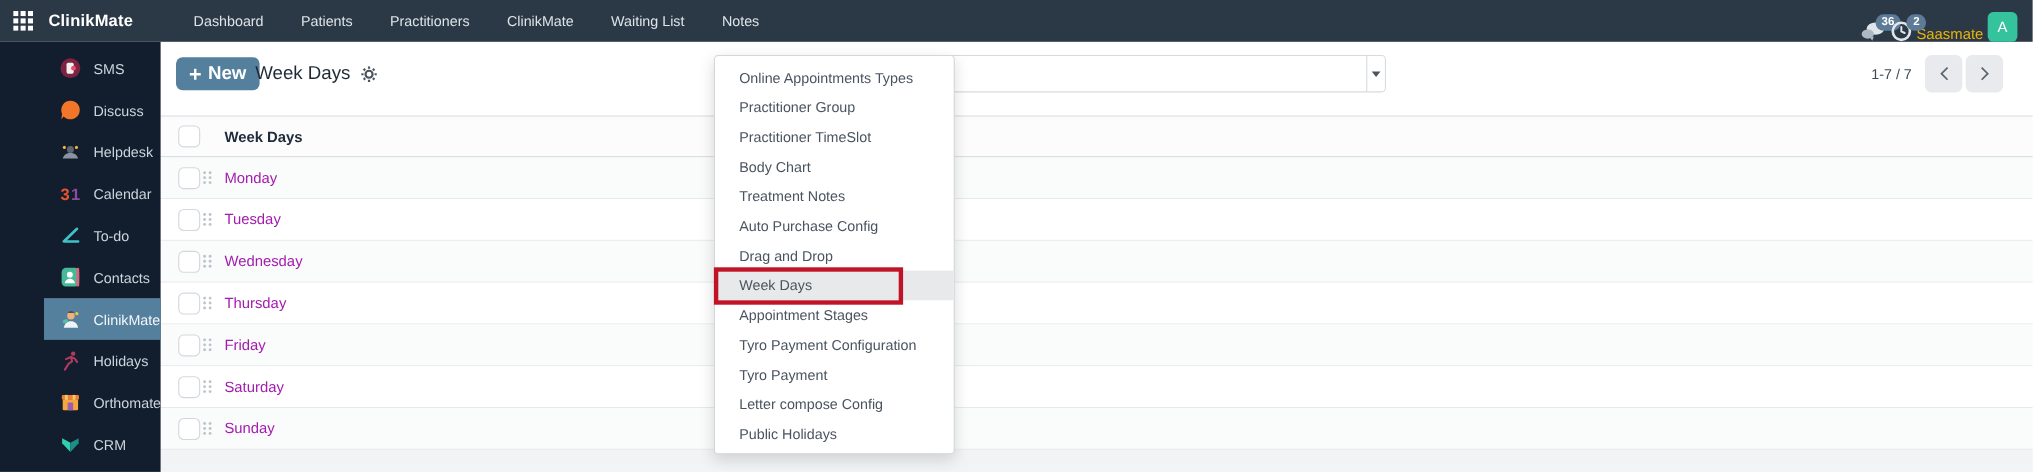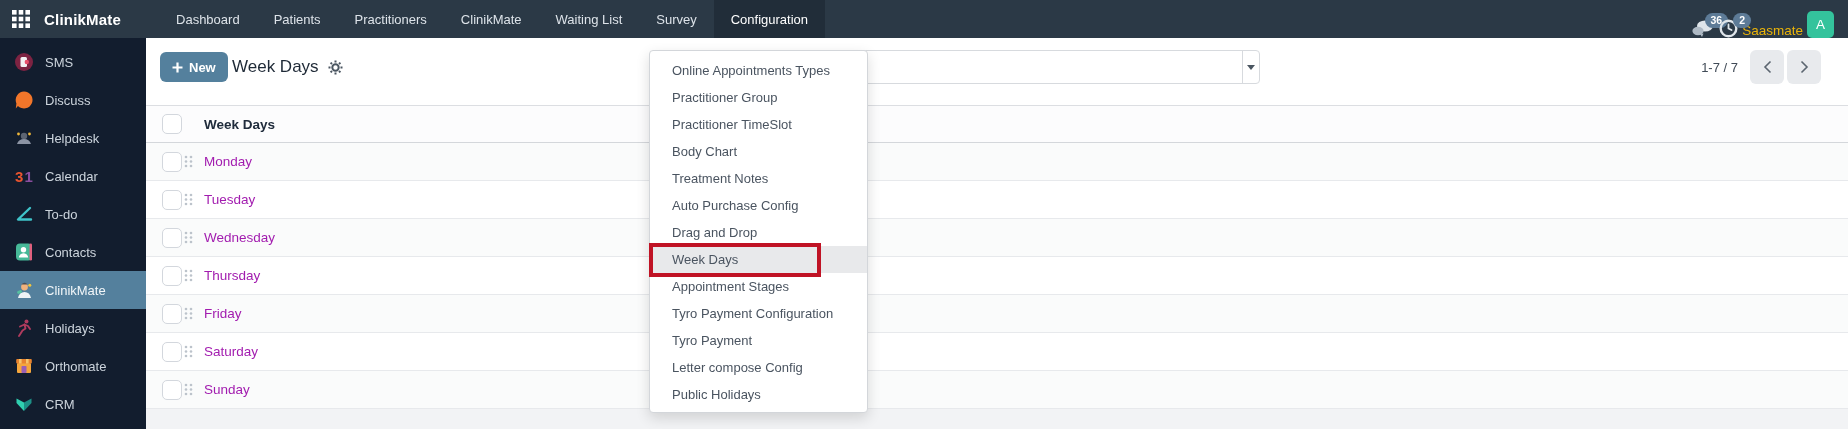--- a/index.html
+++ b/index.html
@@ -19,31 +19,31 @@
   .top-right { margin-left:auto; display:flex; align-items:flex-end; gap:4px; padding-right:14px; }
   .icon-badge-wrap { position:relative; display:flex; align-items:center; cursor:pointer; }
   .badge { position:absolute; top:-6px; right:-13px; background:#5d7b97; color:#fff;
            font-size:10.5px; font-weight:bold; padding:1px 6px; border-radius:9px; line-height:13px; }
   .company-name { color:#eab308; font-size:13.5px; cursor:pointer; }
   .avatar { width:27px; height:27px; border-radius:5px; background:#34c39c; color:#fff;
             display:flex; align-items:center; justify-content:center; font-size:13.5px; cursor:pointer; }
 
   
   .sidebar { position:absolute; left:0; top:38px; width:146px; height:391px;
-             background:#121d2e; z-index:20; padding-top:5px; }
+             background:#121d2e; z-index:20; padding-top:5px;padding-left:40px; }
   .side-item { height:38px; display:flex; align-items:center; padding-left:14px; gap:11px;
                color:#ccd4dc; font-size:13px; cursor:pointer; }
   .side-item.active { background:#54809d; color:#f2f6f9; }
   .side-ico { width:20px; height:20px; flex:0 0 20px; display:flex; align-items:center; justify-content:center; }
 
   
   .content { position:absolute; left:146px; top:38px; width:1702px; height:391px; background:#fff; }
   .ctrl-panel { position:absolute; left:0; top:0; width:1702px; height:67px; background:#fff; }
   .new-btn { position:absolute; left:14px; top:14px; height:30px; padding:0 12px; background:#54809d;
-             border:none; border-radius:6px; color:#fff; font-size:13px; font-weight:bold;
+             border:none; border-radius:6px; color:#fff; font-size:17px; font-weight:bold;
              display:flex; align-items:center; gap:6px; cursor:pointer; font-family:inherit; }
   .page-title-wrap { position:absolute; left:86px; top:14px; height:30px; display:flex; align-items:center; gap:9px; }
   .page-title { font-size:17px; color:#1e2936; }
   .gear { cursor:pointer; display:flex; }
 
   .search-box { position:absolute; left:514px; top:12px; width:600px; height:34px; background:#fff;
                 border:1px solid #d7dade; border-radius:4px; display:flex; }
   .search-input { flex:1; border:none; outline:none; background:transparent; font-family:inherit;
                   font-size:13px; padding:0 10px; color:#3a4654; }
   .search-caret { width:17px; border-left:1px solid #d7dade; display:flex; align-items:center;
@@ -102,22 +102,21 @@
         </g>
       </svg>
     </div>
     <div class="brand">ClinikMate</div>
     <div class="top-menu">
       <div class="top-item">Dashboard</div>
       <div class="top-item">Patients</div>
       <div class="top-item">Practitioners</div>
       <div class="top-item">ClinikMate</div>
       <div class="top-item">Waiting List</div>
-      <div class="top-item">Survey</div>
-      <div class="top-item active">Configuration</div>
+      <div class="top-item">Notes</div>
     </div>
     <div class="top-right">
       <div class="icon-badge-wrap">
         <svg width="24" height="19" viewBox="0 0 24 19">
           <ellipse cx="14" cy="7" rx="8" ry="5.6" fill="#dfe5ea"></ellipse>
           <path d="M9 11 L7 15 L12 12 Z" fill="#dfe5ea"></path>
           <ellipse cx="7" cy="12" rx="5.6" ry="4.2" fill="#aeb9c4"></ellipse>
           <path d="M9 15 L11 18 L12.5 14.5 Z" fill="#aeb9c4"></path>
         </svg>
         <span class="badge">36</span>

